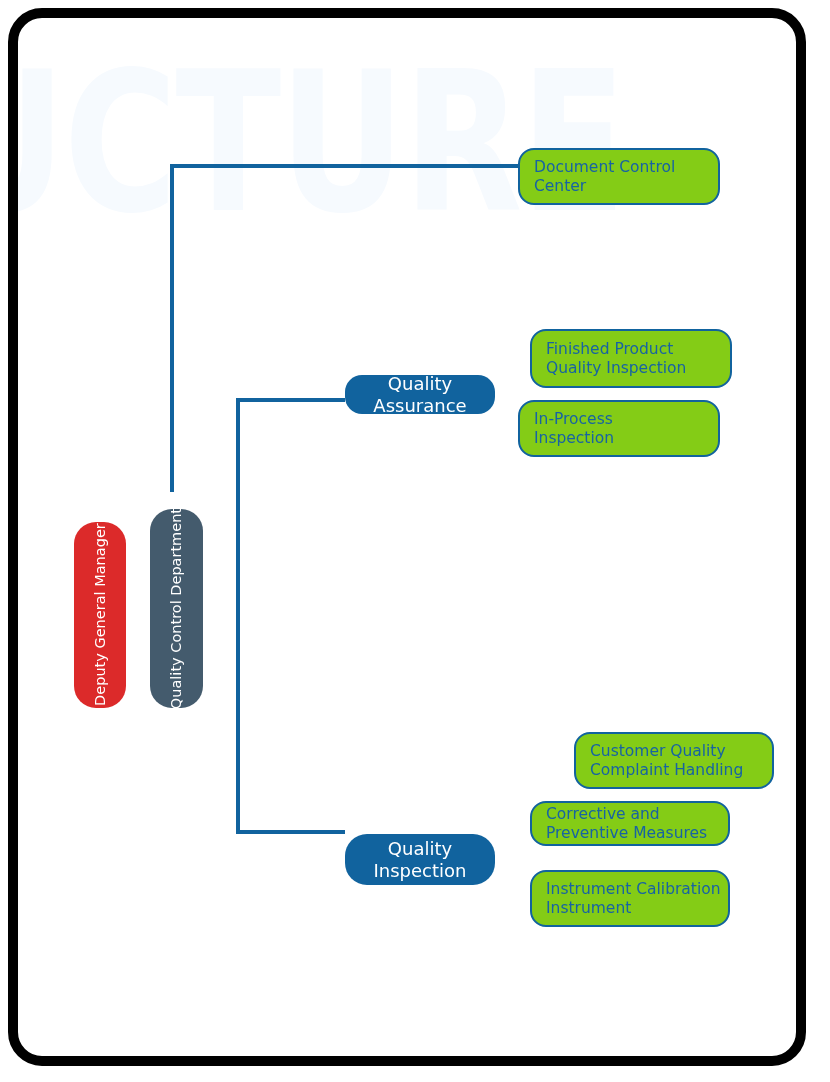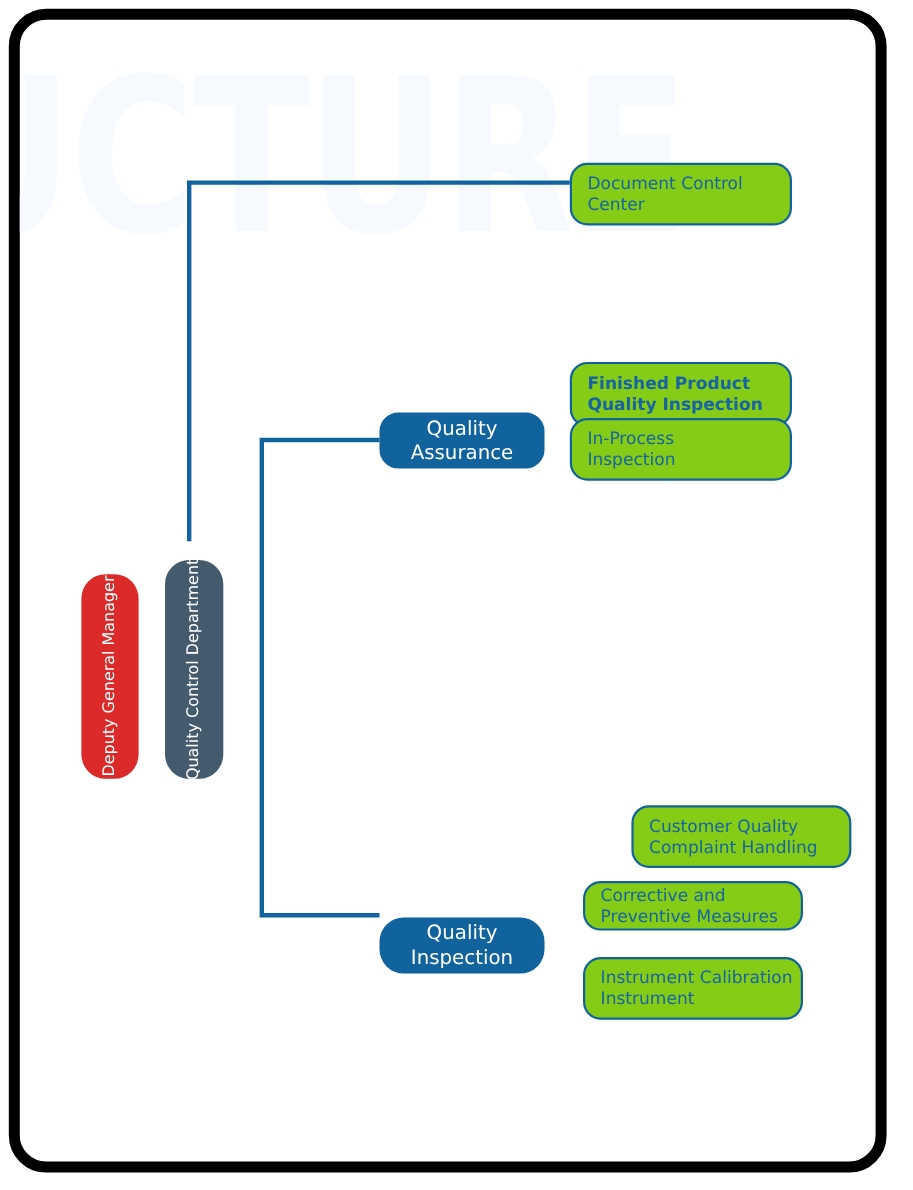--- a/index.html
+++ b/index.html
@@ -149,35 +149,35 @@
       </div>
     </div>
 
     <div class="node lnode" style="left:518px; top:148px; width:202px; height:57px;">
       <div>
         <span>Document Control</span>
         <span>Center</span>
       </div>
     </div>
 
-    <div class="node bnode" style="left:345px; top:375px; width:150px; height:51px;">
+    <div class="node bnode" style="left:345px; top:375px; width:150px; height:39px;">
       <div>
         <span>Quality</span>
         <span>Assurance</span>
       </div>
     </div>
 
-    <div class="node lnode" style="left:518px; top:329px; width:202px; height:59px;font-weight:bold;">
+    <div class="node lnode" style="left:530px; top:329px; width:202px; height:59px;">
       <div>
         <span>Finished Product</span>
         <span>Quality Inspection</span>
       </div>
     </div>
 
-    <div class="node lnode" style="left:518px; top:380px; width:202px; height:57px;">
+    <div class="node lnode" style="left:518px; top:400px; width:202px; height:57px;">
       <div>
         <span>In-Process</span>
         <span>Inspection</span>
       </div>
     </div>
 
     <div class="node bnode" style="left:345px; top:834px; width:150px; height:51px;border-radius:22px;">
       <div>
         <span>Quality</span>
         <span>Inspection</span>

